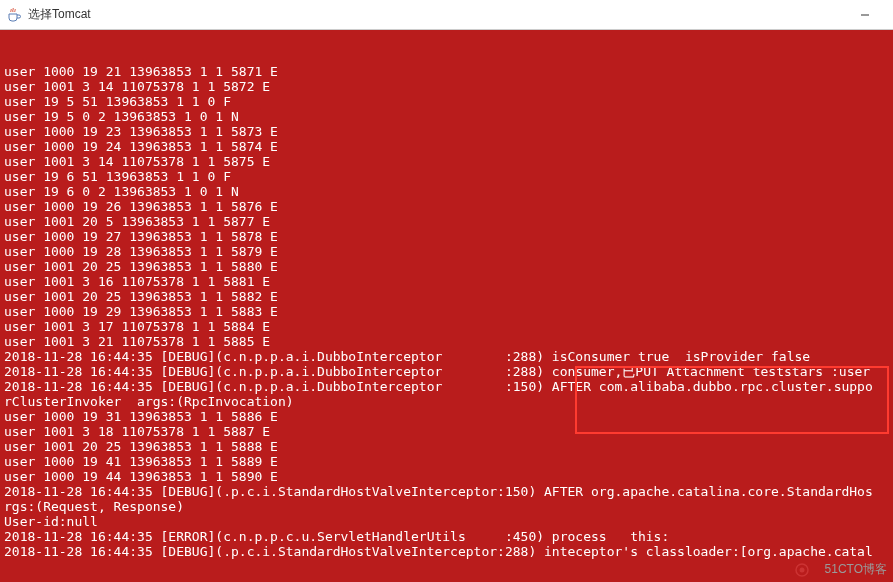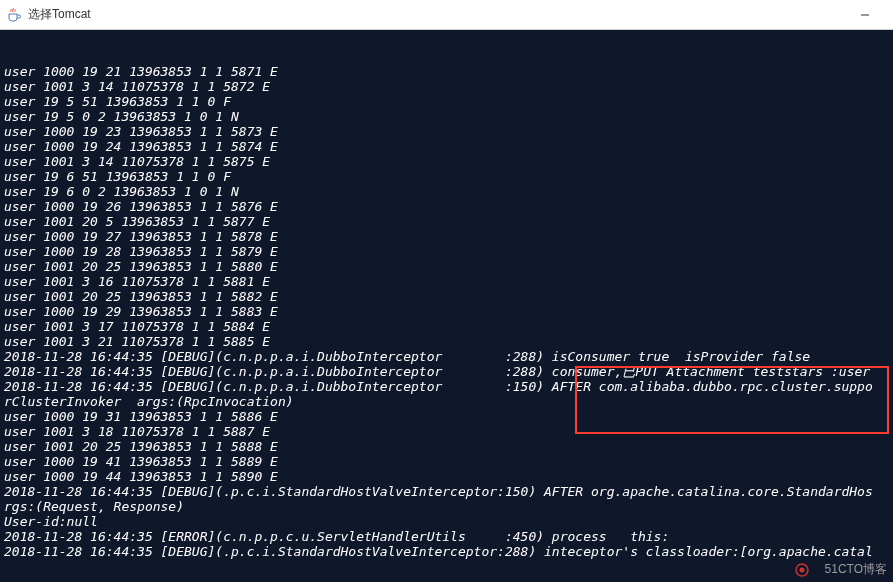--- a/index.html
+++ b/index.html
@@ -33,30 +33,29 @@
   }
   .titlebar .title { flex: 0 0 auto; color: #333; }
   .titlebar .spacer { flex: 1; }
   .winbtn {
     width: 45px; height: 30px;
     display: inline-flex; align-items: center; justify-content: center;
     font-size: 14px; color: #555;
   }
   .console {
     flex: 1;
-    background: #0f172a;
+    background: #b91c1c;
     color: #fff;
     font-family: "Consolas","SimSun","NSimSun",monospace;
     font-size: 13px;
     line-height: 15px;
     white-space: pre;
     overflow: hidden;
     padding: 4px 0 0 4px;
     position: relative;
-    font-style: italic;
   }
   .line { display: block; }
   .highlight-box {
     position: absolute;
     border: 2px solid #ff3b30;
     pointer-events: none;
     left: 575px;
     top: 336px;
     width: 314px;
     height: 68px;

